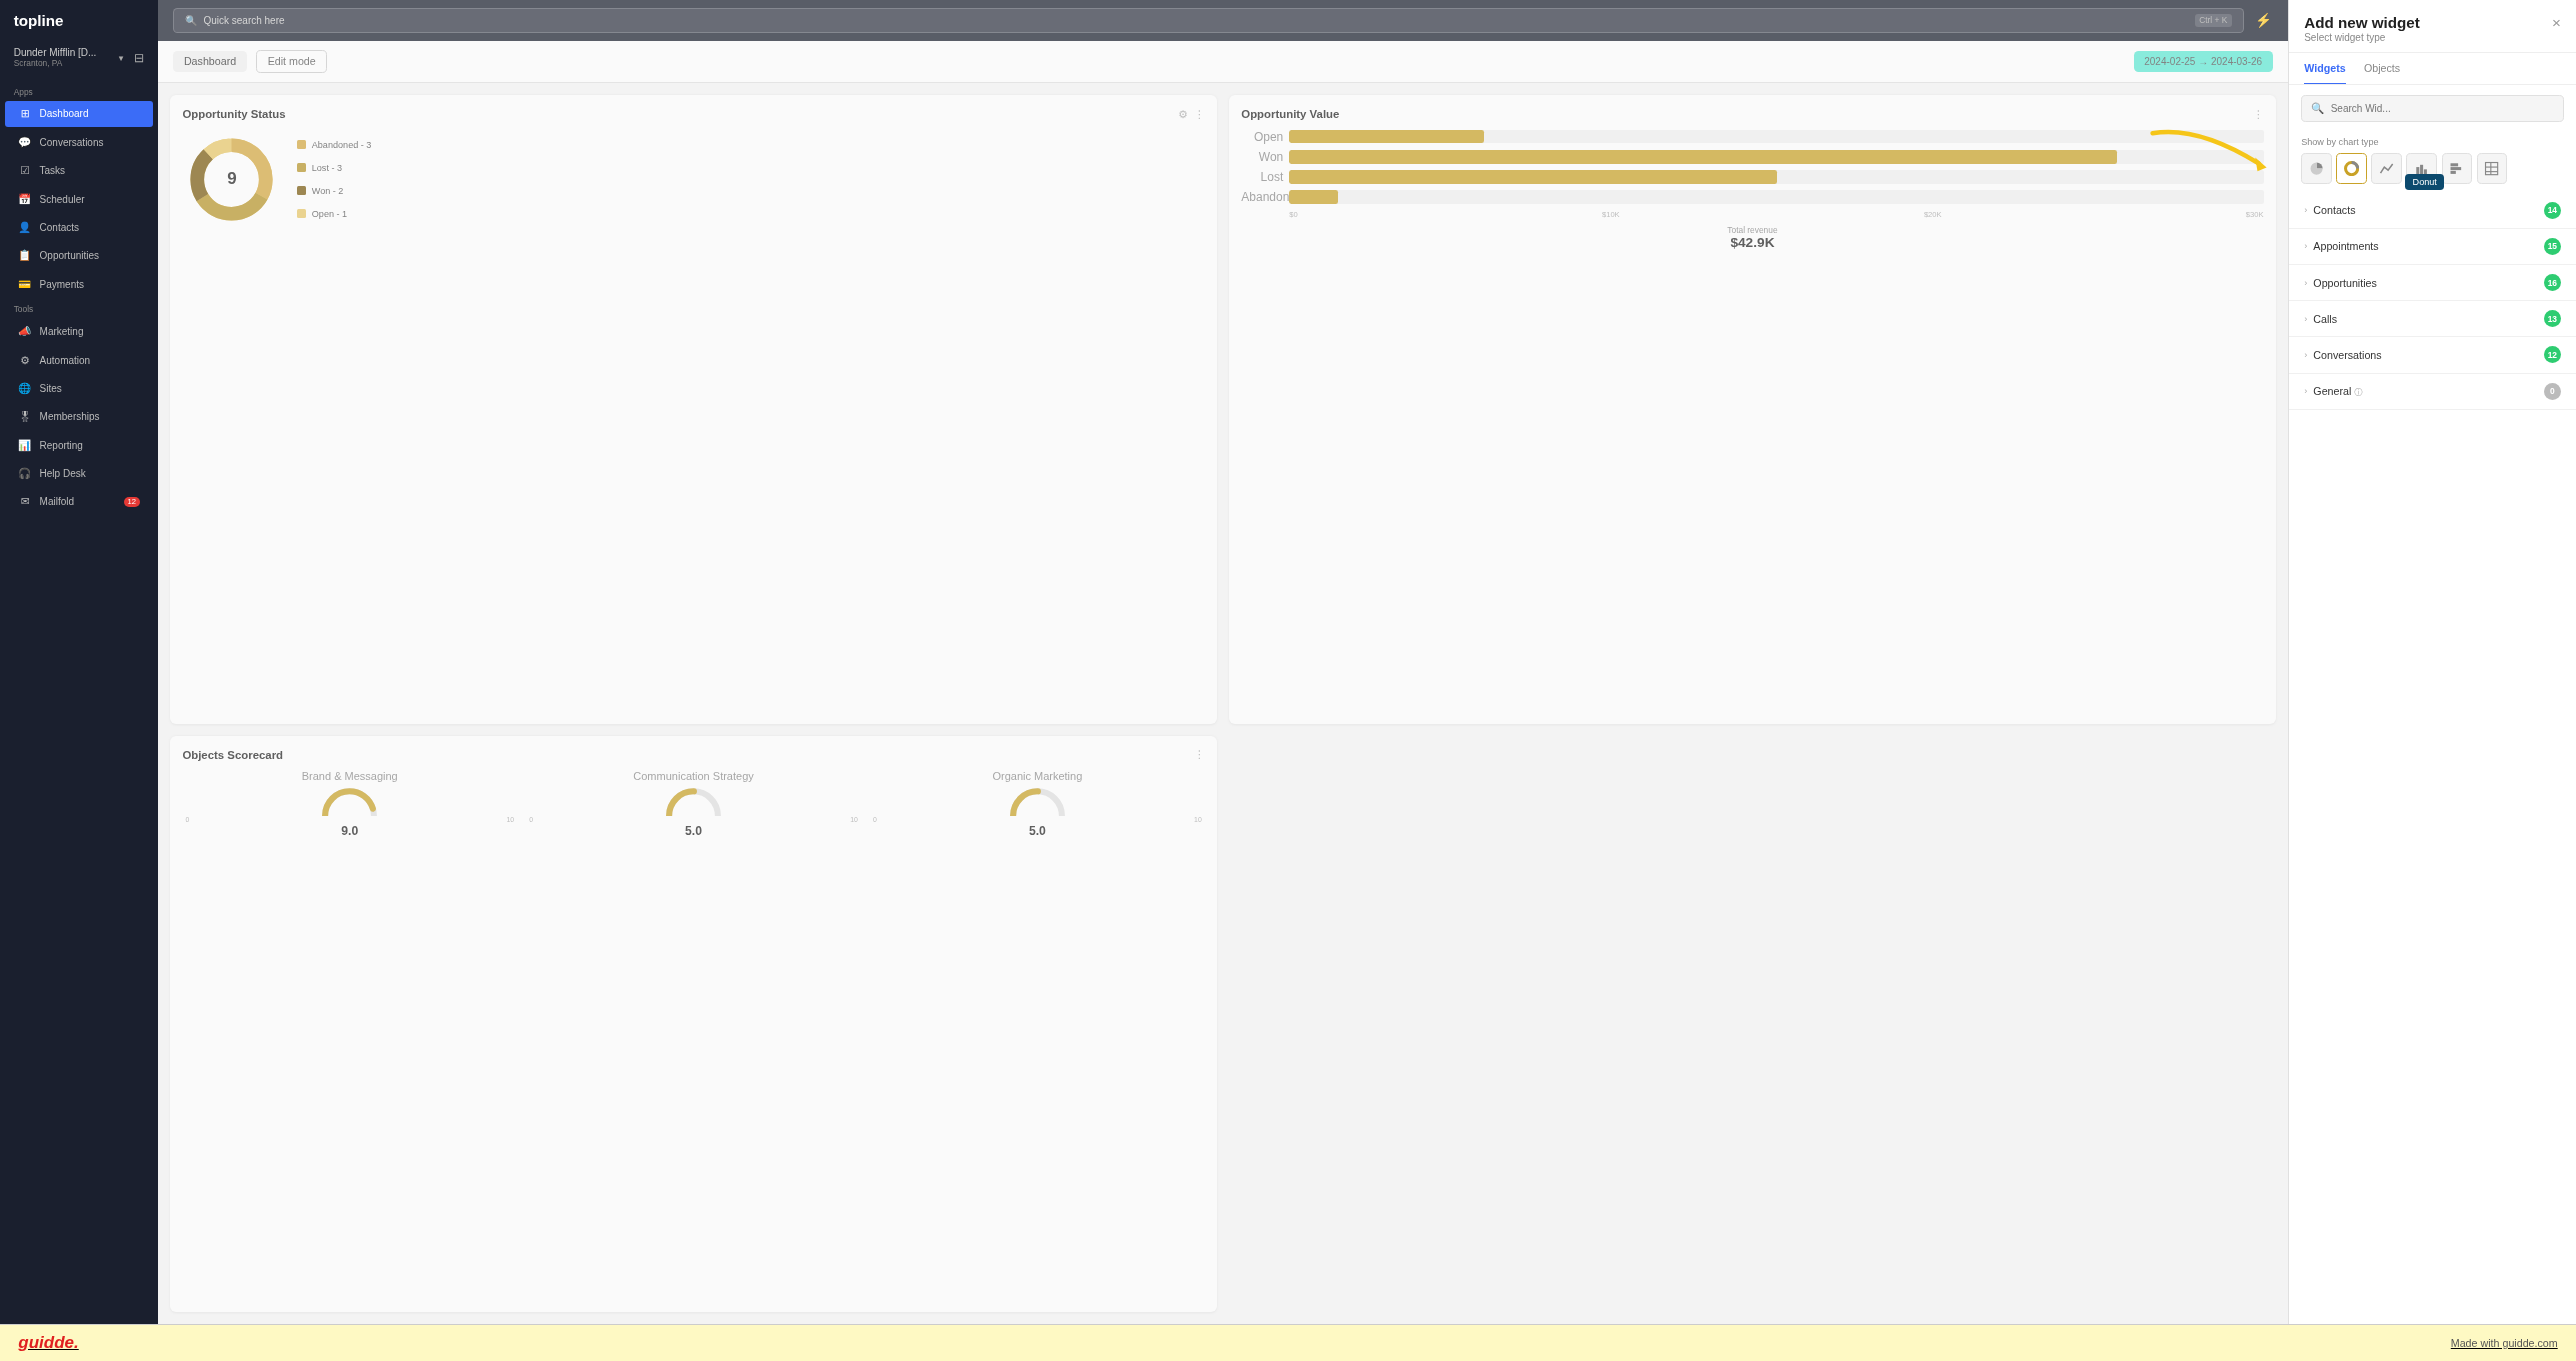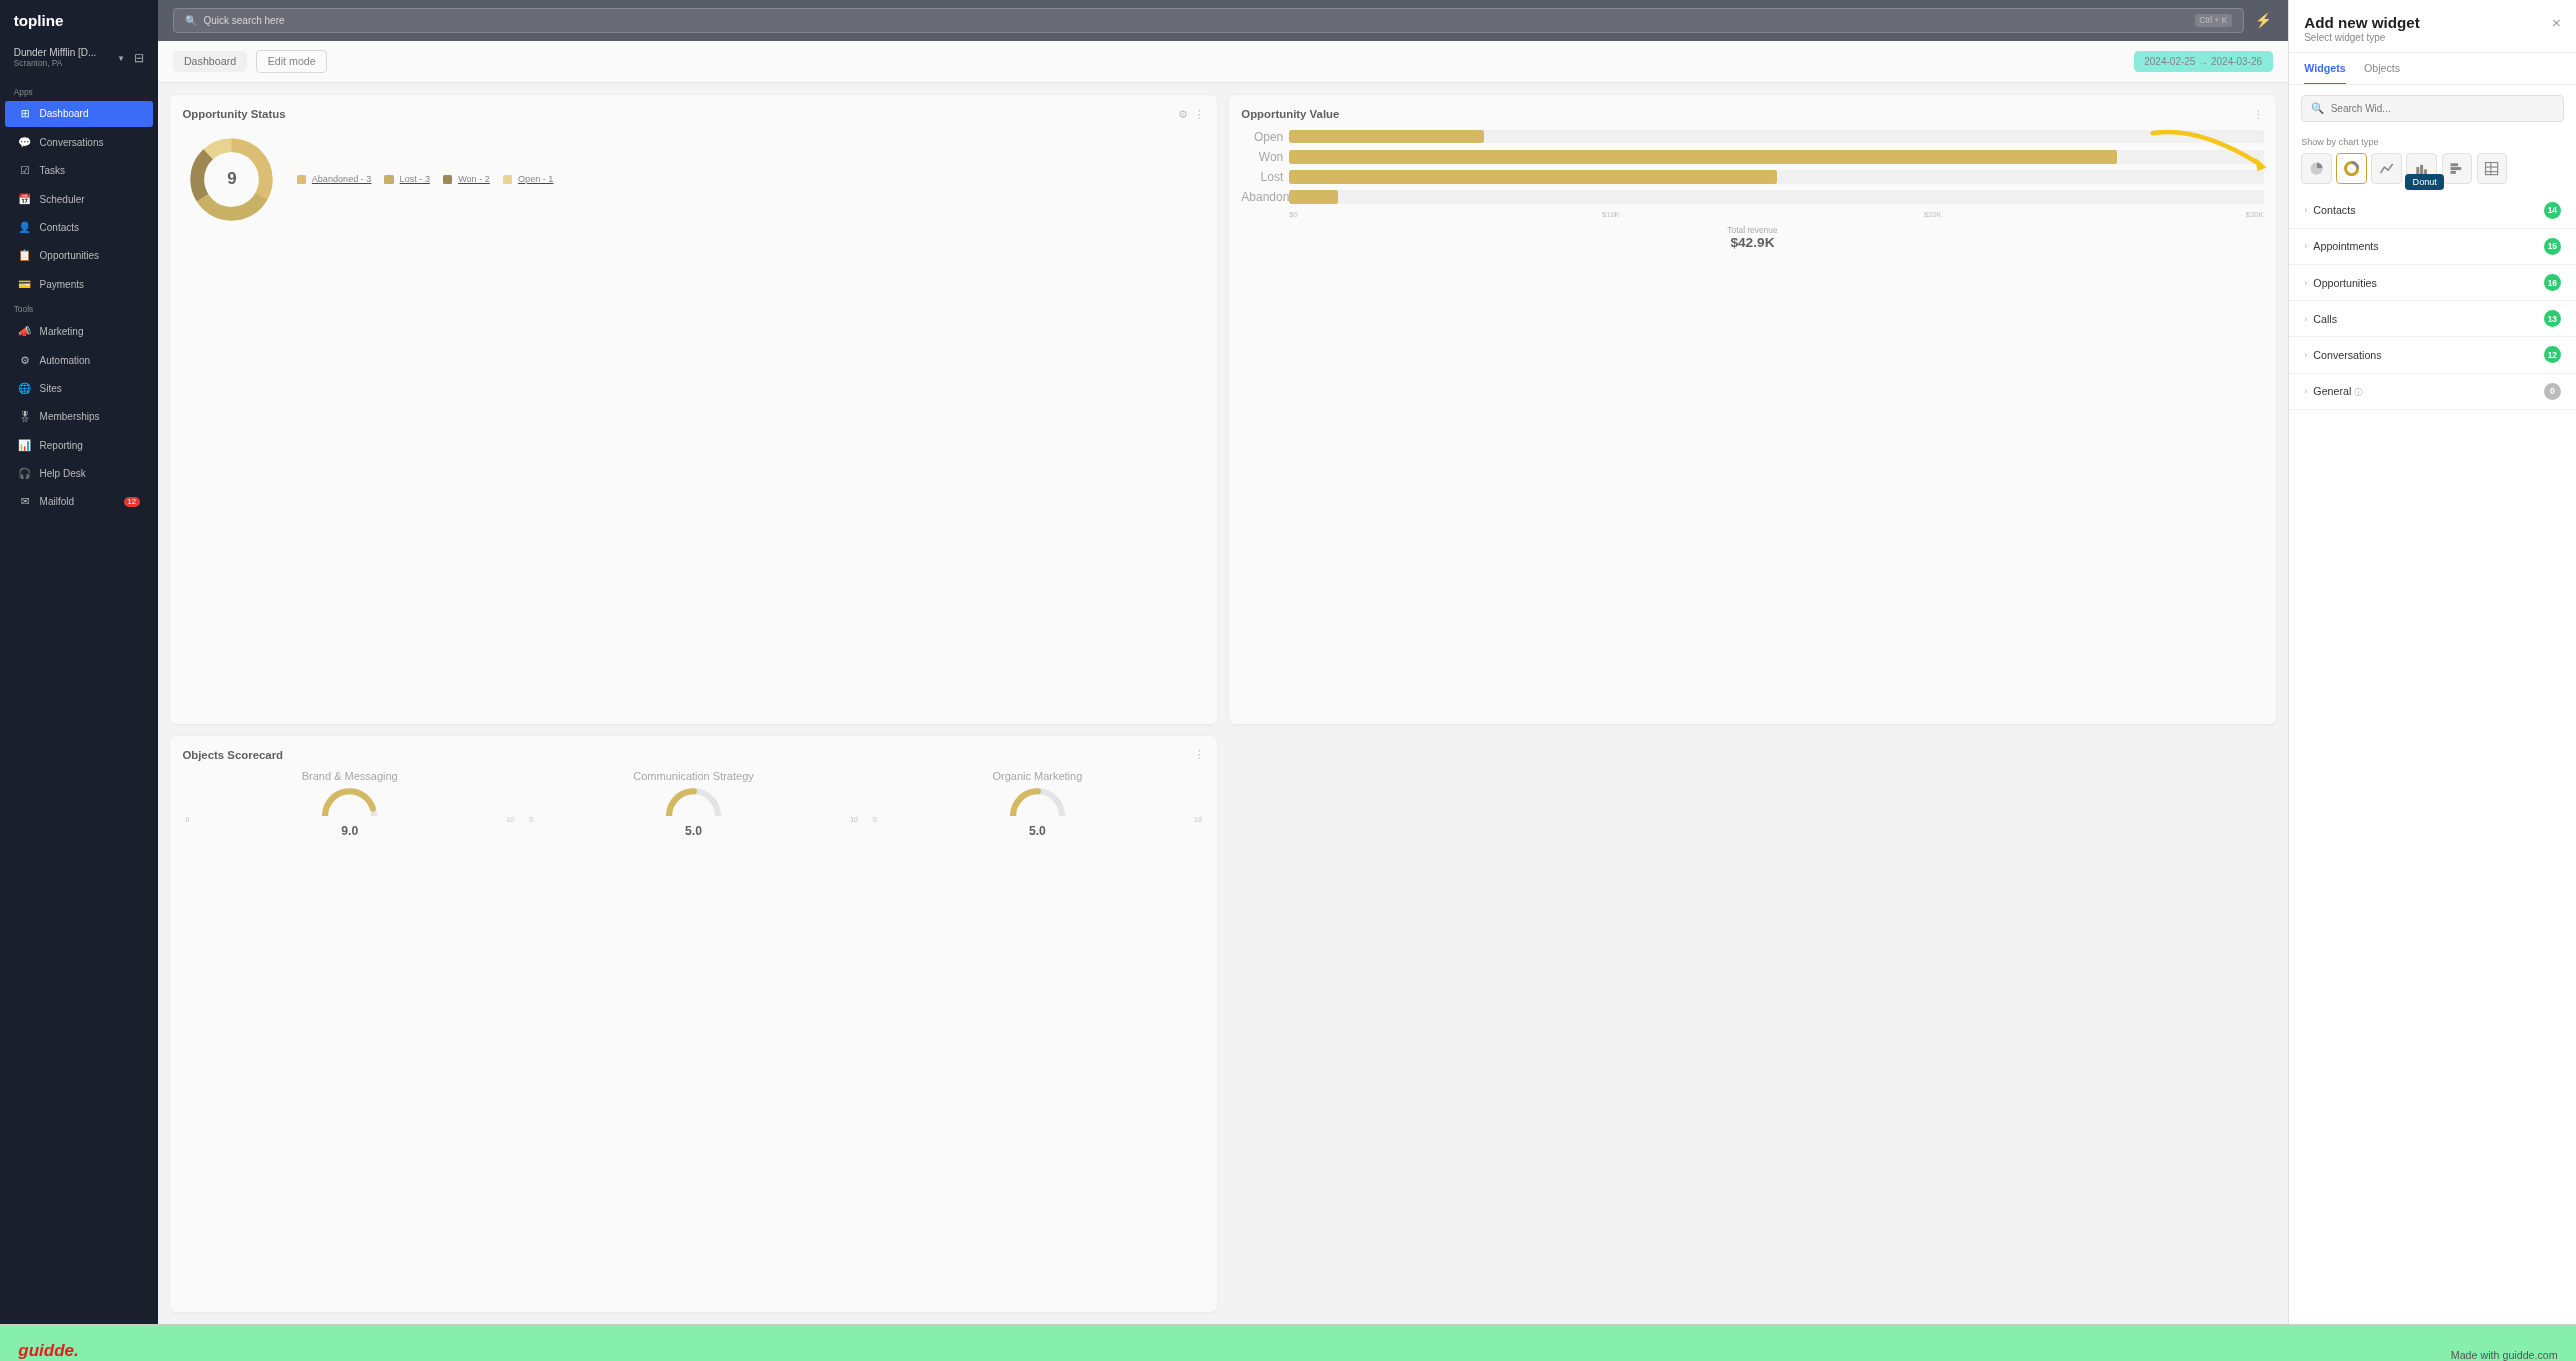--- a/index.html
+++ b/index.html
@@ -1,27 +1,28 @@
 <!DOCTYPE html>
 <html style="font-size:12.2px"><head>
   <meta charset="utf-8">
   <style>
     * { box-sizing: border-box; margin: 0; padding: 0; }
     body { font-family: -apple-system, BlinkMacSystemFont, 'Segoe UI', sans-serif; background: #f0f0f0; display: flex; flex-direction: column; height: 100vh; overflow: hidden; }
 
     
     .footer {
       height: 37px;
-      background: #86efac;
-      display: flex;
-      align-items: flex-end;
+      background: #fef9c3;
+      display: flex;
+      align-items: center;
       justify-content: space-between;
       padding: 0 18.3px;
       flex-shrink: 0;
       border-top: 0.8px solid #ccc;
+      text-decoration: underline;
     }
     .footer-logo { color: #e02020; font-size: 17px; font-weight: 800; font-style: italic; }
     .footer-text { color: #555; font-size: 10.7px; }
 
     
     .app-body { display: flex; flex: 1; overflow: hidden; }
 
     
     .sidebar {
       width: 158px;
@@ -169,21 +170,21 @@
       align-items: center;
       margin-bottom: 9.1px;
     }
     .widget-title { font-size: 11.4px; font-weight: 600; color: #222; flex: 1; }
     .widget-actions { display: flex; gap: 6.1px; color: #aaa; font-size: 10.7px; }
 
     
     .donut-content { display: flex; align-items: center; gap: 15.2px; }
     .donut-svg-wrap { position: relative; width: 99px; height: 99px; flex-shrink: 0; }
     .donut-center-num { position: absolute; top: 50%; left: 50%; transform: translate(-50%, -50%); font-size: 17px; font-weight: 700; color: #222; }
-    .donut-legend { display: flex; flex-direction: row; gap: 13px; text-decoration: underline; }
+    .donut-legend { display: flex; flex-direction: column; gap: 13px; }
     .legend-item { display: flex; align-items: center; gap: 6.1px; font-size: 9.1px; color: #555; }
     .legend-dot { width: 9.1px; height: 9.1px; border-radius: 1.5px; flex-shrink: 0; }
 
     
     .bar-chart-wrap { width: 100%; }
     .bar-row { display: flex; align-items: center; gap: 6.1px; margin-bottom: 6.1px; }
     .bar-label { font-size: 12px; color: #888; width: 42px; text-align: right; }
     .bar-track { flex: 1; height: 13.7px; background: #f0f0f0; border-radius: 2.3px; overflow: hidden; }
     .bar-fill { height: 100%; background: #c9a227; border-radius: 2.3px; }
     .bar-x-labels { display: flex; justify-content: space-between; padding: 0 0 0 48px; }

